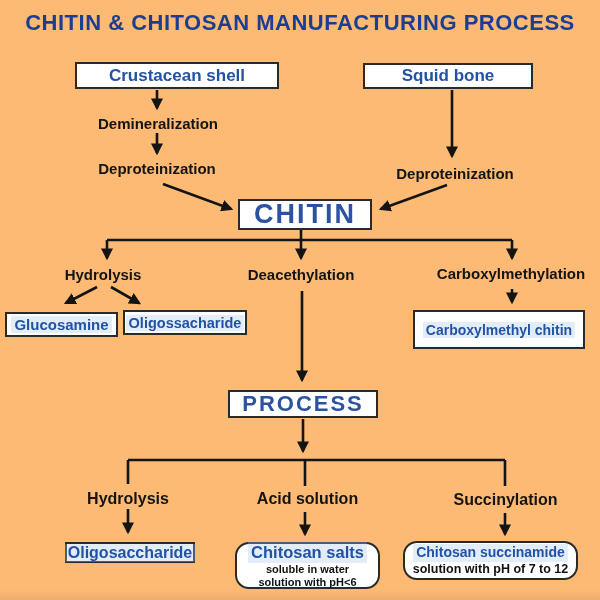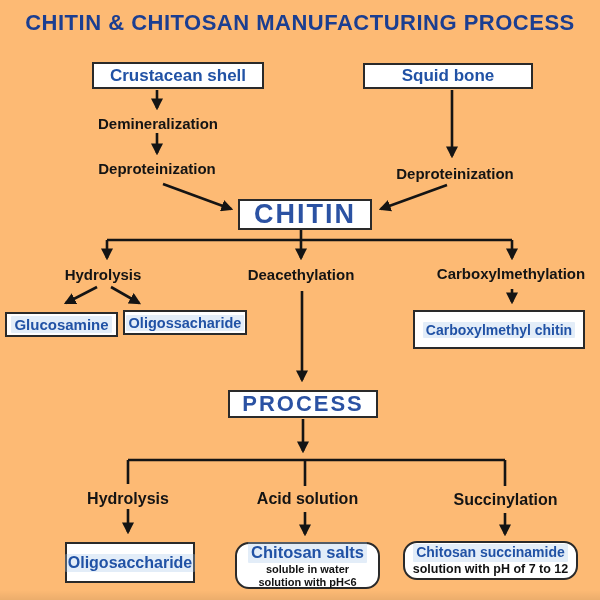--- a/index.html
+++ b/index.html
@@ -80,21 +80,21 @@
       <path d="M505,460 V486"></path>
 
       <path d="M128,509 V532" marker-end="url(#ah)"></path>
       <path d="M305,512 V534" marker-end="url(#ah)"></path>
       <path d="M505,513 V534" marker-end="url(#ah)"></path>
     </g>
   </svg>
 
   <div class="title">CHITIN &amp; CHITOSAN MANUFACTURING PROCESS</div>
 
-  <div class="node" style="left:92px;top:62px;width:172px;height:27px;">
+  <div class="node" style="left:75px;top:62px;width:204px;height:27px;">
     <span class="blue" style="font-size:17px;">Crustacean shell</span>
   </div>
   <div class="node" style="left:363px;top:63px;width:170px;height:26px;">
     <span class="blue" style="font-size:17px;">Squid bone</span>
   </div>
 
   <div class="lbl" style="left:88px;top:115px;width:140px;">Demineralization</div>
   <div class="lbl" style="left:87px;top:160px;width:140px;">Deproteinization</div>
   <div class="lbl" style="left:385px;top:165px;width:140px;">Deproteinization</div>
 
@@ -117,21 +117,21 @@
   </div>
 
   <div class="node" style="left:228px;top:390px;width:150px;height:28px;">
     <span class="big2">PROCESS</span>
   </div>
 
   <div class="lbl" style="left:78px;top:490px;width:100px;font-size:16px;">Hydrolysis</div>
   <div class="lbl" style="left:245px;top:490px;width:125px;font-size:16px;">Acid solution</div>
   <div class="lbl" style="left:443px;top:491px;width:125px;font-size:16px;">Succinylation</div>
 
-  <div class="node" style="left:65px;top:542px;width:130px;height:41px;">
+  <div class="node" style="left:65px;top:542px;width:130px;height:21px;">
     <span class="blue tint" style="font-size:16px;">Oligosaccharide</span>
   </div>
 
   <div class="node stacked" style="left:235px;top:542px;width:145px;height:47px;">
     <span class="blue tint" style="font-size:16.5px;">Chitosan salts</span>
     <span class="note">soluble in water</span>
     <span class="note">solution with pH&lt;6</span>
   </div>
 
   <div class="node stacked" style="left:403px;top:541px;width:175px;height:39px;">

